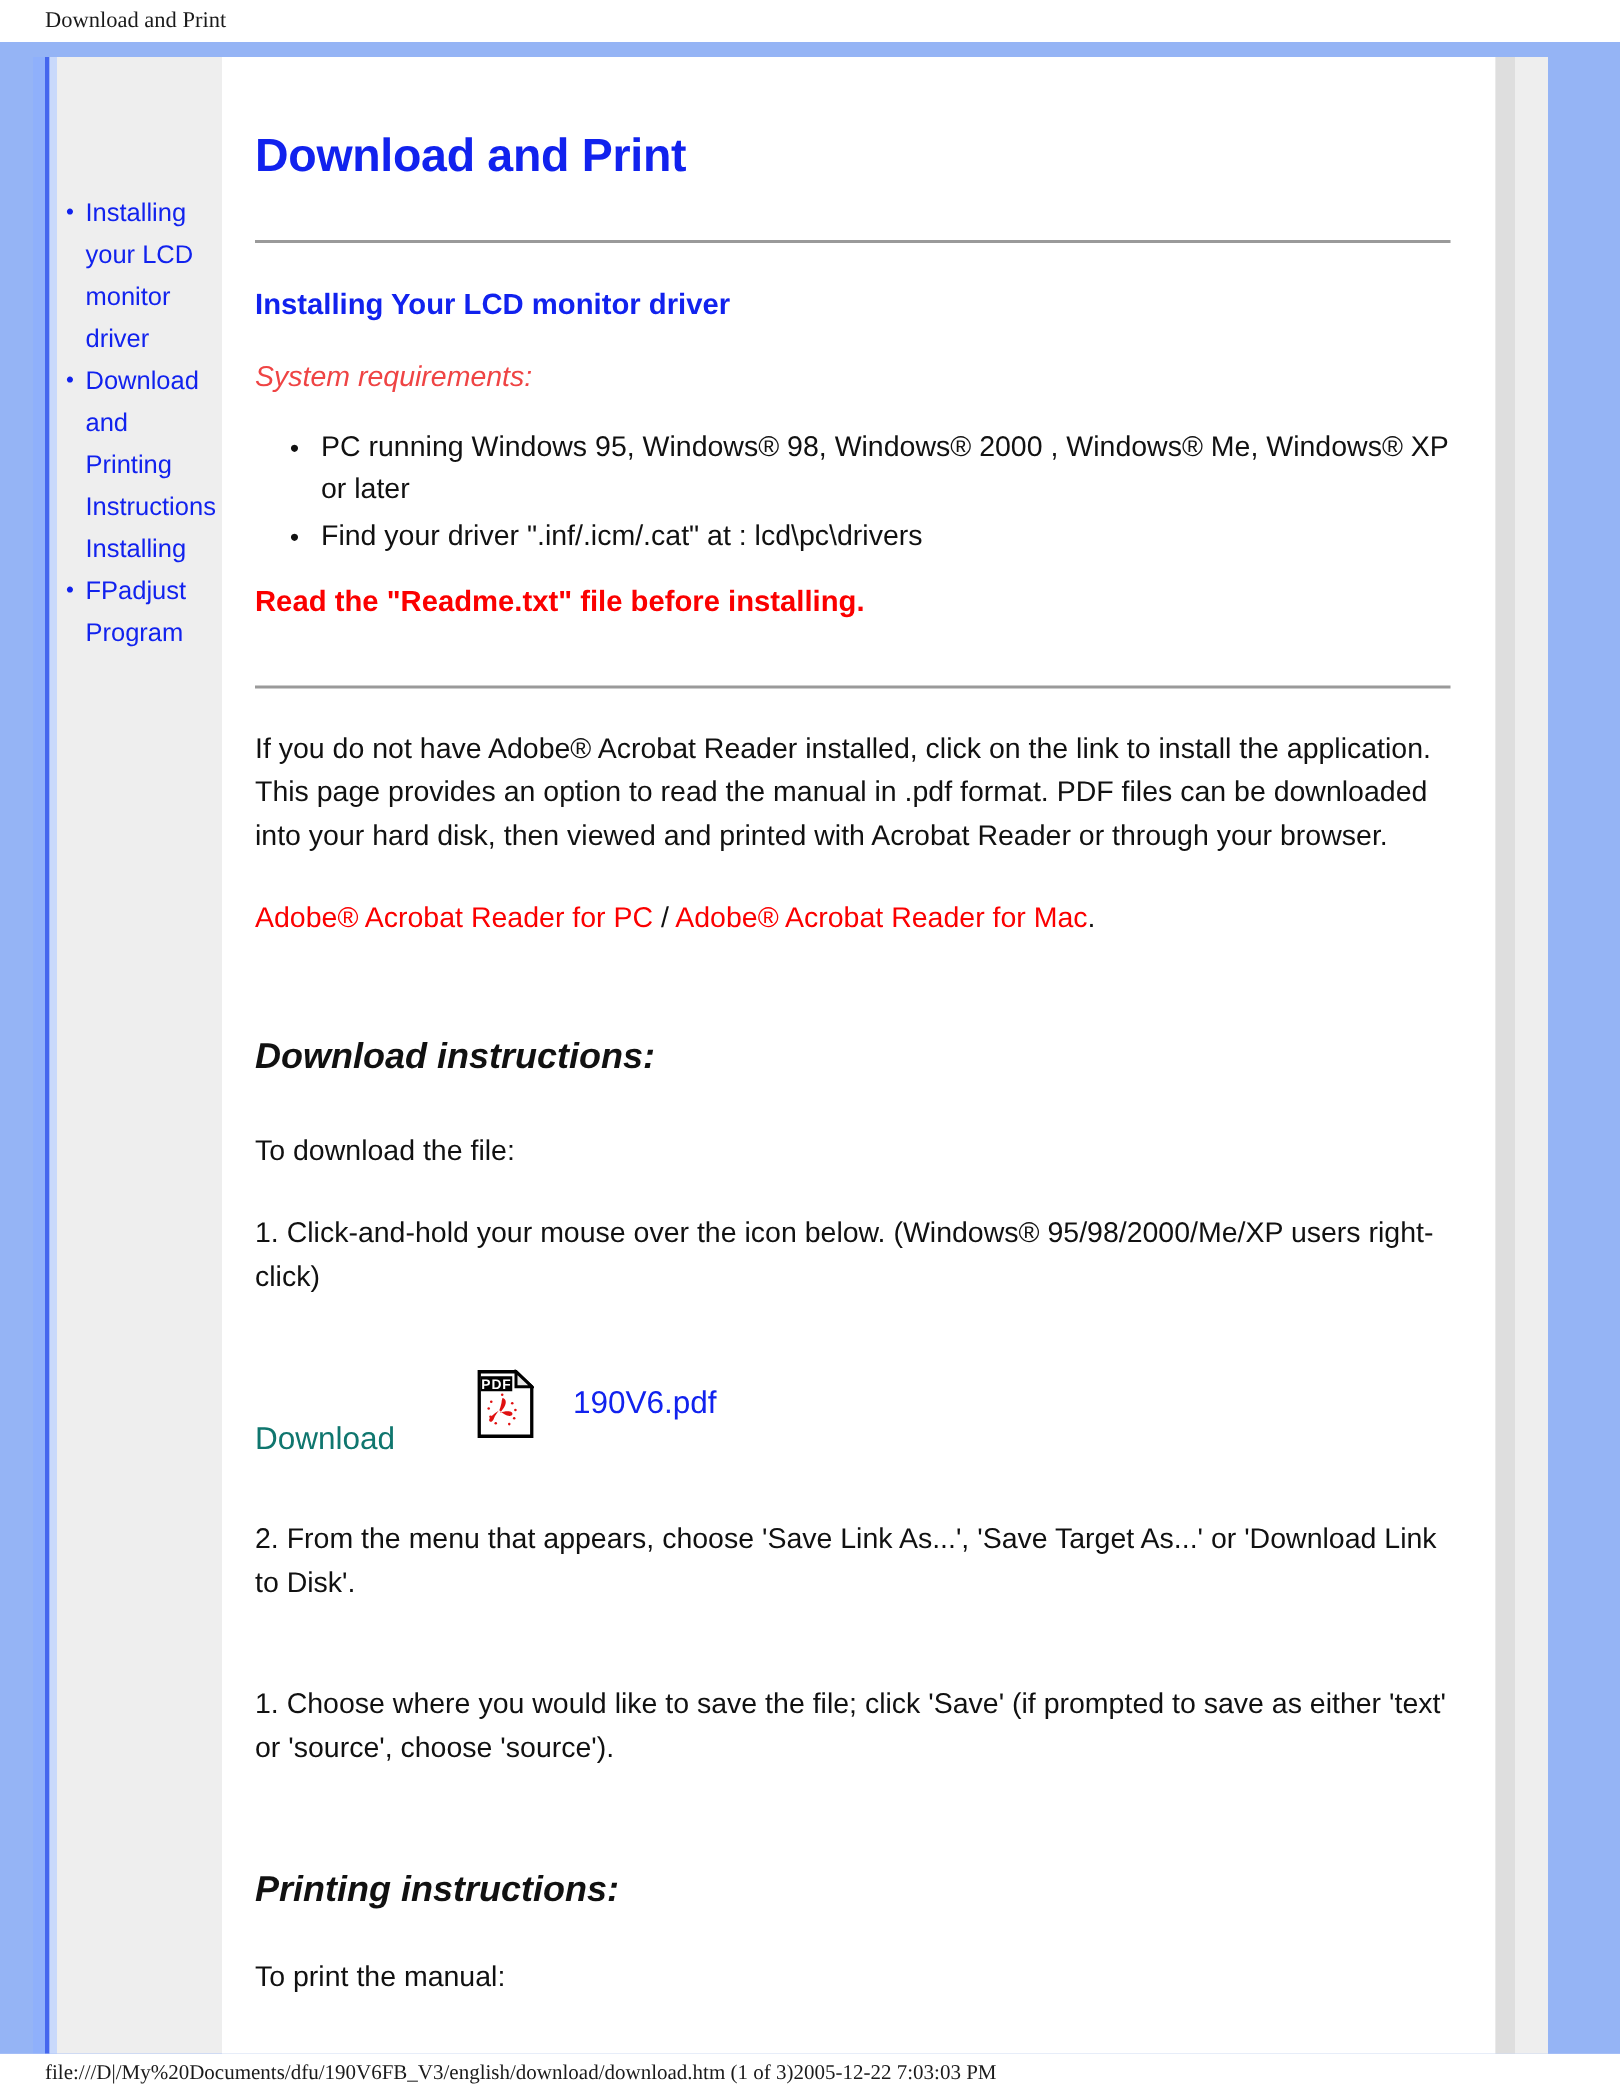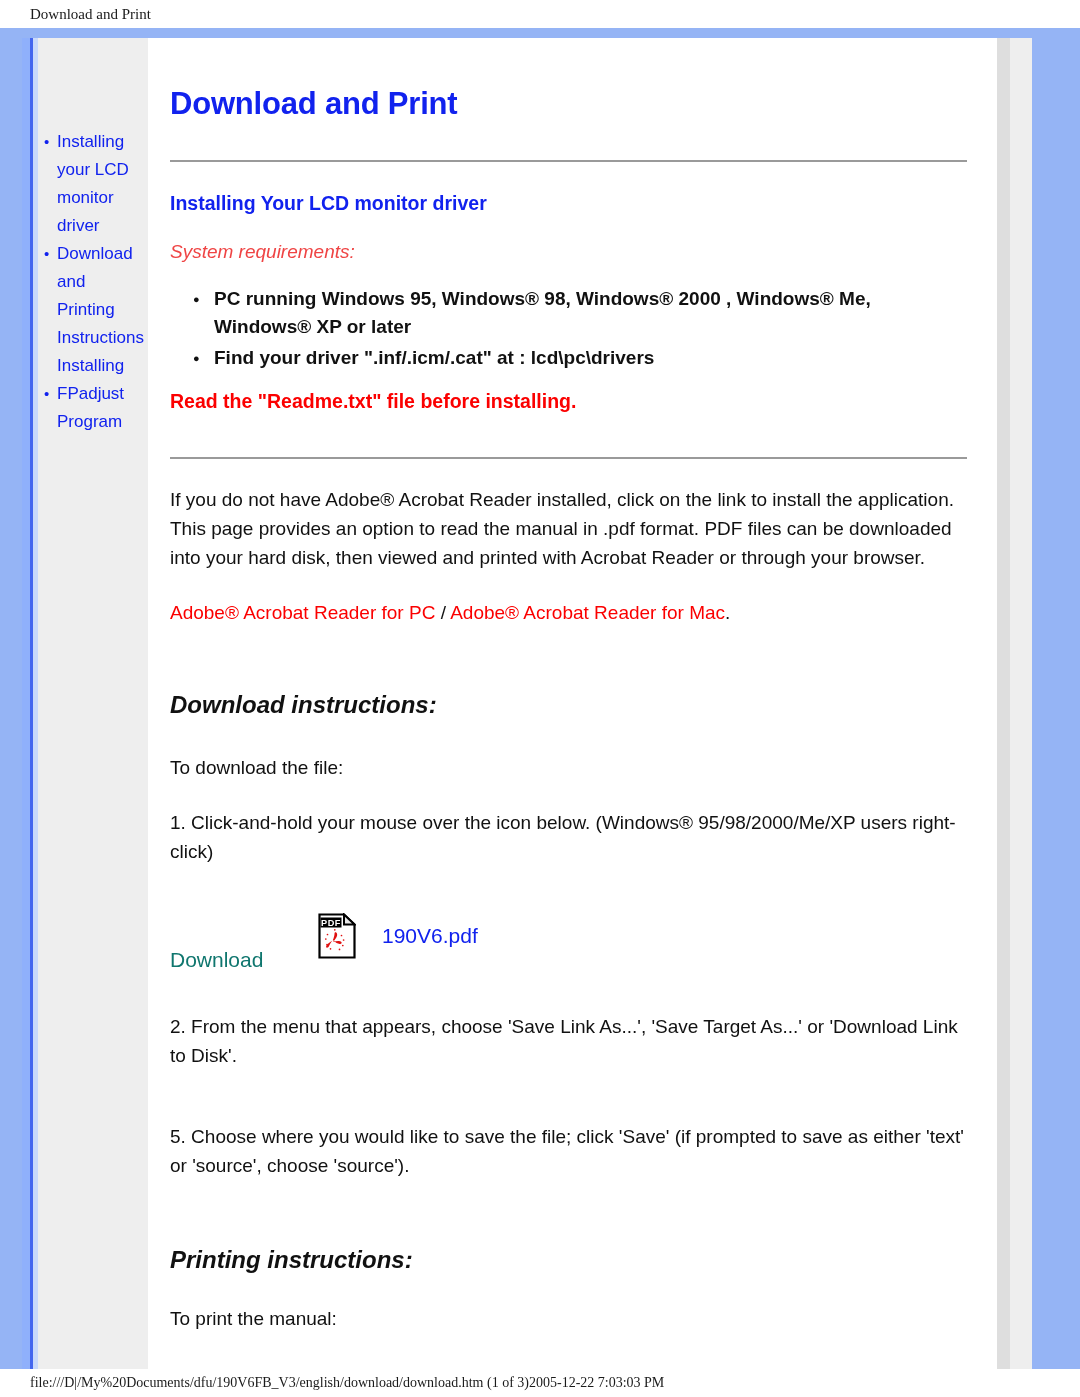--- a/index.html
+++ b/index.html
@@ -157,21 +157,20 @@
   .sysreq {
     font-size: 19px;
     font-style: italic;
     color: #ef4444;
     margin: 0 0 22px 0;
   }
   ul.reqs {
     margin: 0 0 16px 0;
     padding-left: 44px;
     list-style: none;
-    font-weight: bold;
   }
   ul.reqs li {
     font-size: 19px;
     color: #111111;
     line-height: 28px;
     position: relative;
     margin-bottom: 3px;
   }
   ul.reqs li::before {
     content: "\25CF";
@@ -349,21 +348,21 @@
               </g>
             </svg>
           </span>
           <a class="pdf-name">190V6.pdf</a>
         </div>
 
         <p class="body">2. From the menu that appears, choose 'Save Link As...', 'Save Target As...' or 'Download Link to Disk'.</p>
 
         <div class="spacer-lg"></div>
 
-        <p class="body">5. Choose where you would like to save the file; click 'Save' (if prompted to save as either 'text' or 'source', choose 'source').</p>
+        <p class="body">1. Choose where you would like to save the file; click 'Save' (if prompted to save as either 'text' or 'source', choose 'source').</p>
 
         <h3 class="inst-title second">Printing instructions:</h3>
 
         <p class="body">To print the manual:</p>
 
       </main>
       <div class="content-shade"></div>
       <div class="content-pad-right"></div>
     </div>
 

